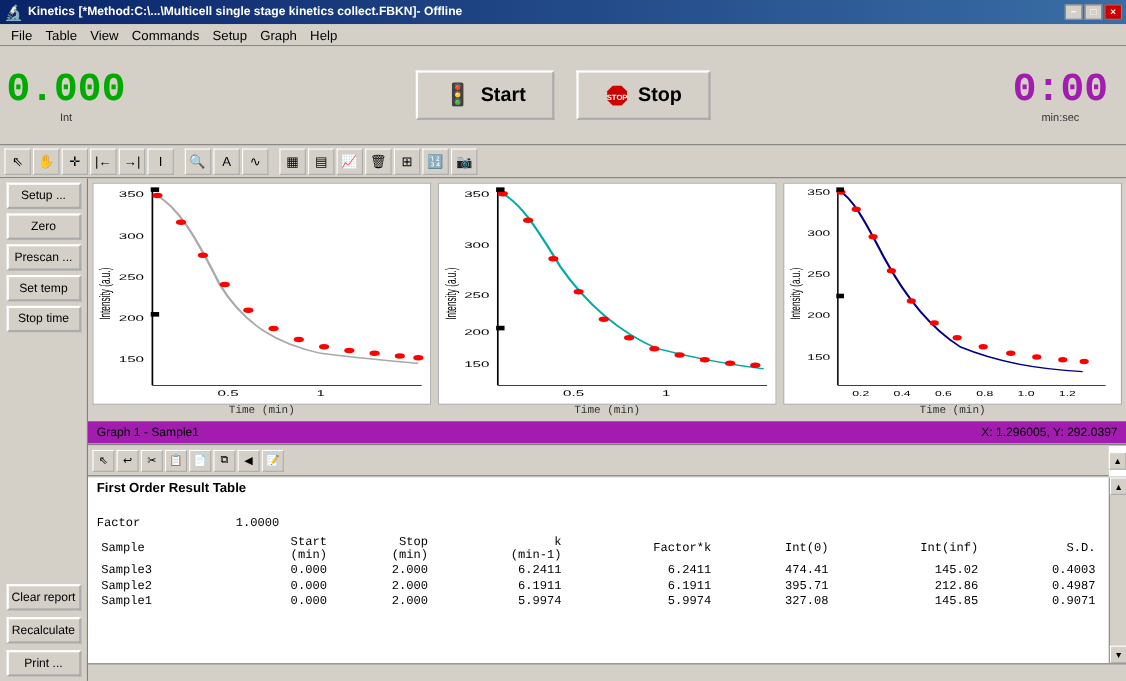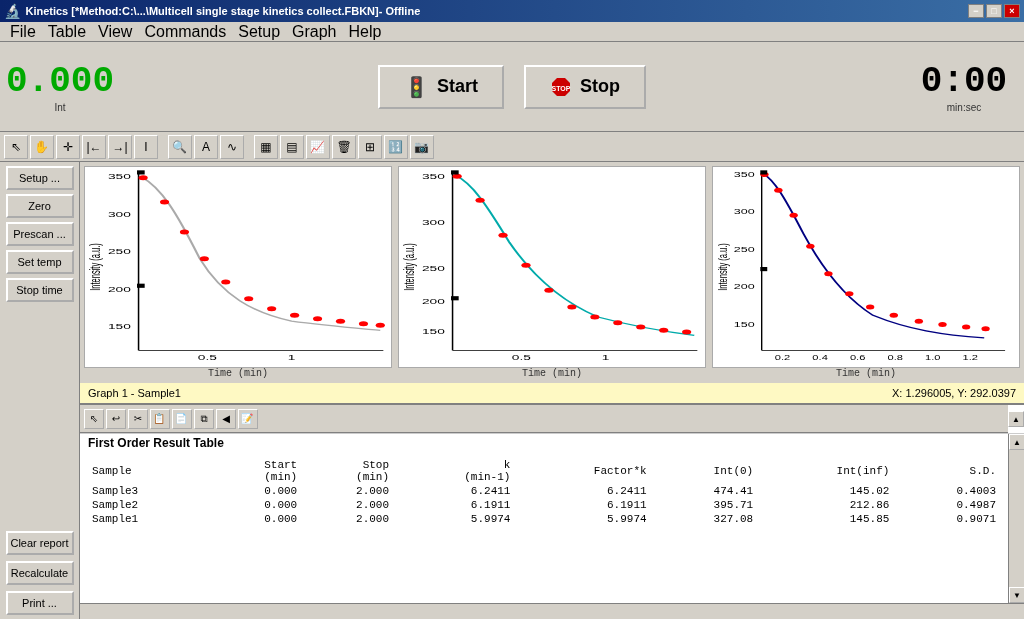--- a/index.html
+++ b/index.html
@@ -28,21 +28,21 @@
     }
 
     
     .menu-bar {
       background: #d4d0c8;
       height: 20px;
       display: flex;
       align-items: center;
       padding: 8px 4px;
       border-bottom: 1px solid #808080;
-      font-size: 16px;
+      font-size: 12px;
     }
     .menu-item {
       padding: 2px 6px;
       cursor: pointer;
     }
 
     
     .top-area {
       background: #d4d0c8;
       height: 90px;
@@ -91,21 +91,21 @@
       align-items: center;
       gap: 8px;
     }
 
     .counter-right {
       width: 120px;
       text-align: center;
     }
     .timer-value {
       font-size: 36px;
-      color: #000000;
+      color: #a21caf;
       font-weight: bold;
       font-family: 'Courier New', monospace;
     }
     .timer-label { font-size: 10px; color: #333; }
 
     
     .toolbar {
       background: #d4d0c8;
       height: 30px;
       display: flex;
@@ -139,40 +139,40 @@
       width: 68px;
       height: 24px;
       background: #d4d0c8;
       border: 2px outset #ffffff;
       font-size: 11px;
       cursor: pointer;
       text-align: center;
     }
     .graph-bottom-bar {
       height: 20px;
-      background: #fef9c3;
+      background: #a21caf;
       display: flex;
       justify-content: space-between;
       align-items: center;
       padding: 0 8px;
       font-size: 11px;
     }
     .results-toolbar {
       background: #d4d0c8;
       height: 28px;
       display: flex;
       align-items: center;
       padding: 2px 4px;
       gap: 2px;
       border-bottom: 1px solid #808080;
     }
     .results-title {
       font-weight: bold;
       font-size: 12px;
-      margin-bottom: 8px;
+      margin-bottom: 20px;
       font-family: Arial, sans-serif;
     }
     .results-table {
       width: 100%;
       font-family: 'Courier New', monospace;
       font-size: 11px;
       border-collapse: collapse;
     }
     .results-table td, .results-table th {
       padding: 1px 4px;
@@ -526,20 +526,24 @@
             <div class="toolbar-btn" style="width:20px;height:20px;font-size:10px;">⧉</div>
             <div class="toolbar-btn" style="width:20px;height:20px;font-size:10px;">◀</div>
             <div class="toolbar-btn" style="width:20px;height:20px;font-size:10px;">📝</div>
           </div>
           <div class="scrollbar-btn">▲</div>
         </div>
 
         <div class="results-scroll-area">
           <div class="results-table-area">
             <div class="results-title">First Order Result Table</div>
+            <div style="font-family:'Courier New',monospace;font-size:11px;margin-bottom:4px;">
+              <span>Factor</span>
+              <span style="margin-left:80px;">1.0000</span>
+            </div>
             <table class="results-table">
               <thead>
                 <tr>
                   <th>Sample</th>
                   <th>Start<br>(min)</th>
                   <th>Stop<br>(min)</th>
                   <th>k<br>(min-1)</th>
                   <th>Factor*k</th>
                   <th>Int(0)</th>
                   <th>Int(inf)</th>

